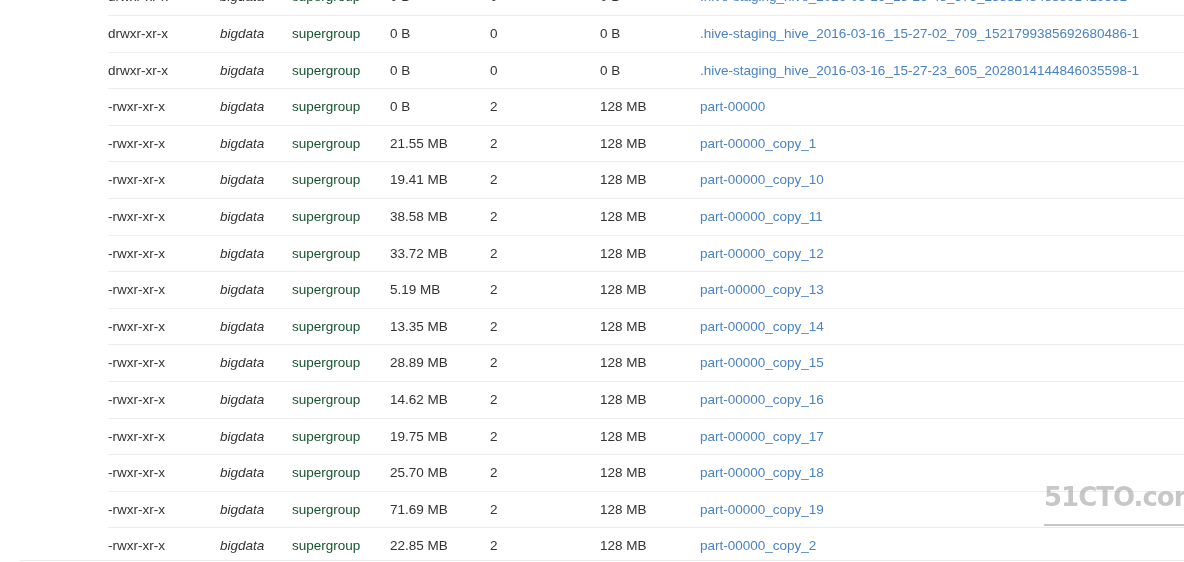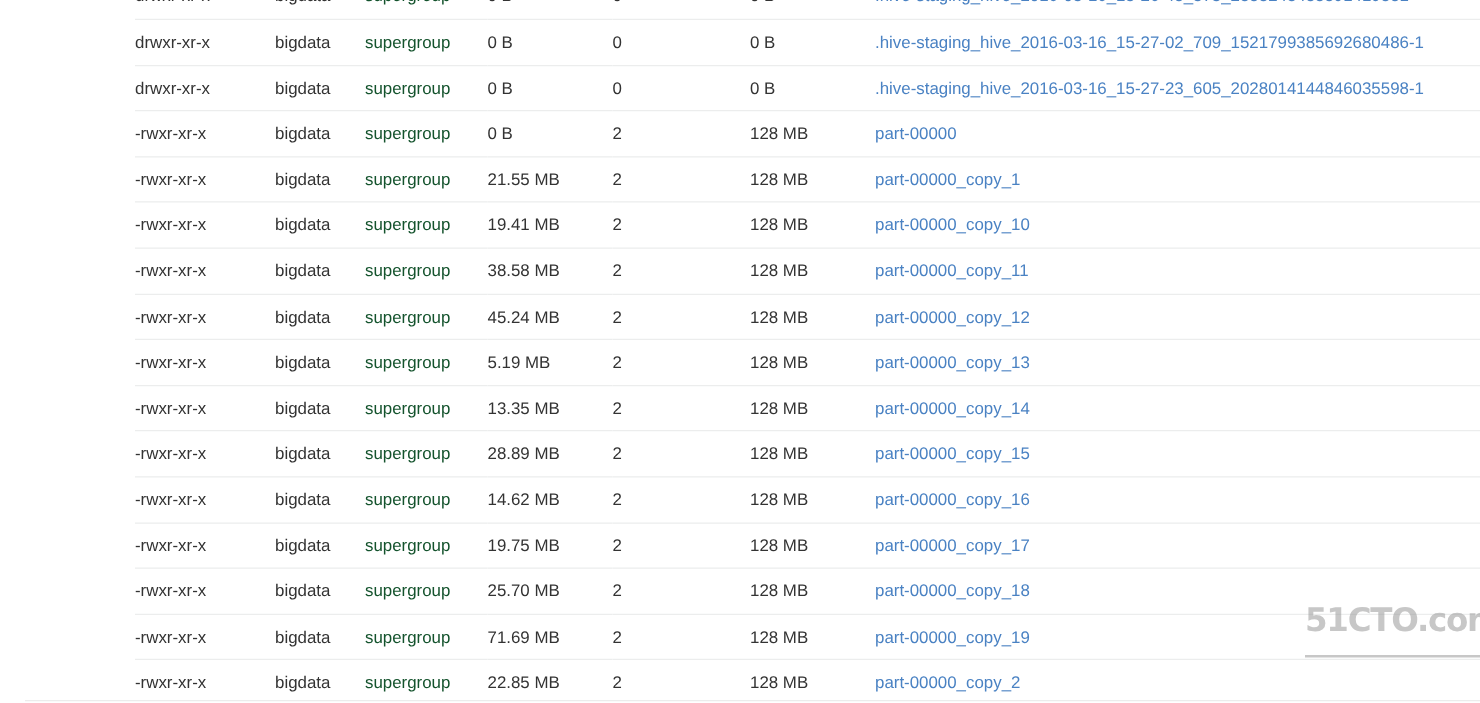--- a/index.html
+++ b/index.html
@@ -56,21 +56,21 @@
   
   col.c-perm  { width: 112px; }
   col.c-owner { width: 72px;  }
   col.c-group { width: 98px;  }
   col.c-size  { width: 100px; }
   col.c-repl  { width: 110px; }
   col.c-block { width: 100px; }
   col.c-name  { width: 492px; }
 
   td.perm  { color: #333333; }
-  td.owner { color: #333333; }
+  td.owner { color: #333333; font-style: italic; }
   td.group { color: #14532d; }
   td.size  { color: #333333; }
   td.repl  { color: #333333; }
   td.block { color: #333333; padding-left: 26px; }
   td.name  { padding-left: 7px; }
 
   a.file-link {
     color: #4a82c3;
     text-decoration: none;
     font-size: 13.5px;
@@ -210,21 +210,21 @@
             <td class="group">supergroup</td>
             <td class="size">38.58 MB</td>
             <td class="repl">2</td>
             <td class="block">128 MB</td>
             <td class="name"><a class="file-link" href="#">part-00000_copy_11</a></td>
           </tr>
           <tr>
             <td class="perm">-rwxr-xr-x</td>
             <td class="owner">bigdata</td>
             <td class="group">supergroup</td>
-            <td class="size">45.24 MB</td>
+            <td class="size">33.72 MB</td>
             <td class="repl">2</td>
             <td class="block">128 MB</td>
             <td class="name"><a class="file-link" href="#">part-00000_copy_12</a></td>
           </tr>
           <tr>
             <td class="perm">-rwxr-xr-x</td>
             <td class="owner">bigdata</td>
             <td class="group">supergroup</td>
             <td class="size">5.19 MB</td>
             <td class="repl">2</td>

